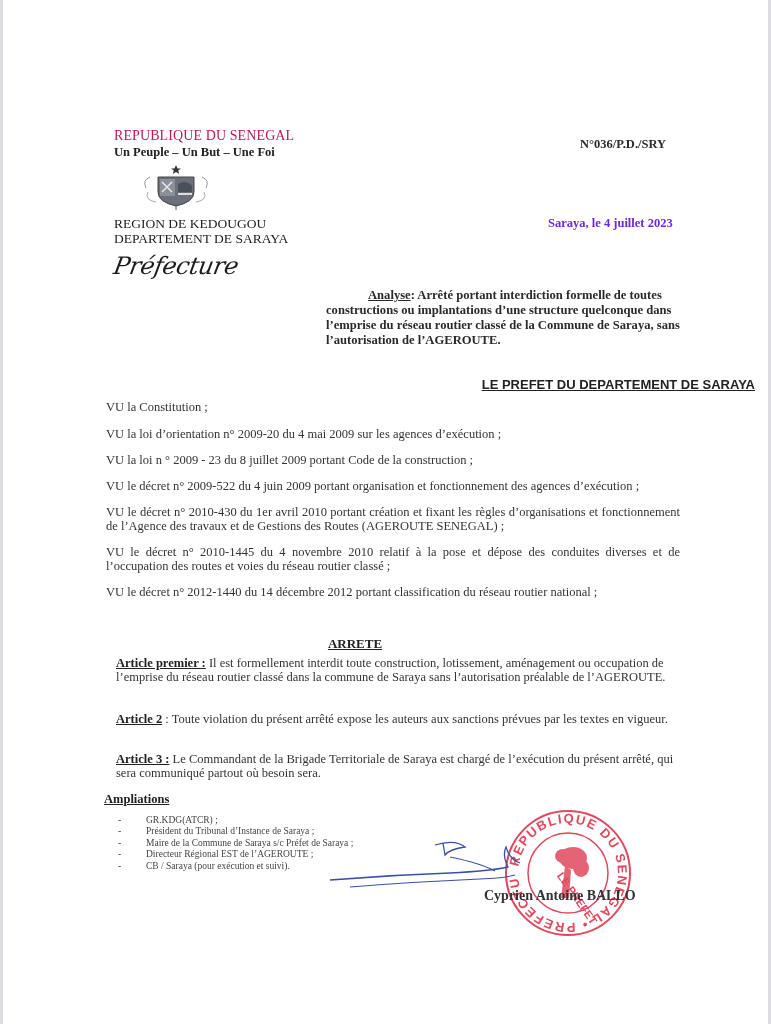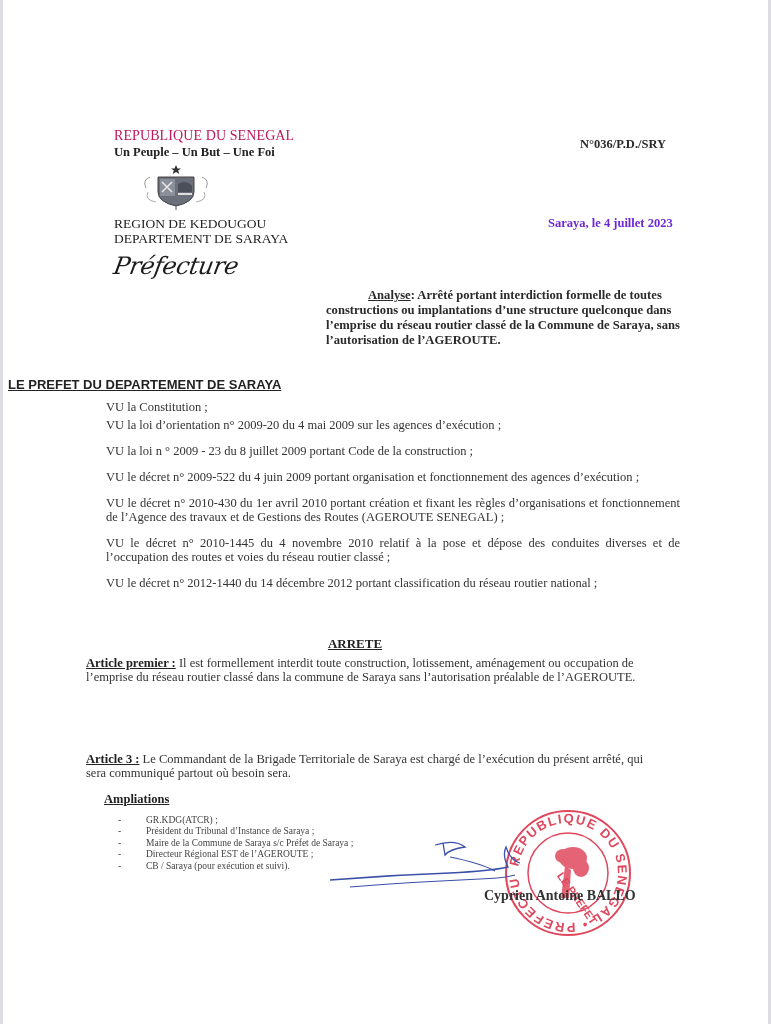--- a/index.html
+++ b/index.html
@@ -20,29 +20,29 @@
     .emblem { position: relative; width: 80px; height: 46px; margin: 4px 0 6px 22px; }
     .region { font-size: 13.5px; color: #222; line-height: 15px; }
     .prefecture { font-family: "DejaVu Serif", serif; font-style: italic; font-size: 24px; margin-top: 6px; color: #1c1c1c; letter-spacing: -0.5px; transform: skewX(-10deg); display: inline-block; }
 
     .ref { position: absolute; left: 580px; top: 137px; font-size: 12.5px; font-weight: bold; color: #2a2a2a; }
     .date { position: absolute; left: 548px; top: 216px; font-size: 12.5px; font-weight: bold; color: #6d28d9; }
 
     .analyse { position: absolute; left: 326px; top: 288px; width: 360px; font-size: 12.6px; font-weight: bold; line-height: 15px; color: #2a2a2a; }
     .analyse .lbl { text-decoration: underline; padding-left: 42px; }
 
-    .prefet-title { position: absolute; left: 0; width: 755px; top: 377px; text-align: left; font-family: "Liberation Sans", sans-serif; font-size: 13px; font-weight: bold; text-decoration: underline; color: #222; padding-left: 8px; box-sizing: border-box; }
+    .prefet-title { position: absolute; left: 0; width: 755px; top: 377px; text-align: right; font-family: "Liberation Sans", sans-serif; font-size: 13px; font-weight: bold; text-decoration: underline; color: #222; padding-left: 20px; box-sizing: border-box; }
 
     .vu-list { position: absolute; left: 106px; top: 400px; width: 574px; }
     .vu { font-size: 12.5px; line-height: 14px; color: #333; margin-bottom: 12px; text-align: justify; }
-    .vu.one { margin-bottom: 4px; }
+    .vu.one { margin-bottom: 13px; }
 
     .arrete-title { position: absolute; left: 0; width: 710px; top: 636px; text-align: center; font-size: 13px; font-weight: bold; text-decoration: underline; color: #222; }
 
-    .article { position: absolute; left: 86px; width: 580px; font-size: 12.5px; line-height: 13.5px; color: #333; }
+    .article { position: absolute; left: 116px; width: 580px; font-size: 12.5px; line-height: 13.5px; color: #333; }
     .article .lbl { font-weight: bold; text-decoration: underline; color: #222; }
     .art1 { top: 657px; }
     .art2 { top: 713px; }
     .art3 { top: 753px; }
 
     .ampl-title { position: absolute; left: 104px; top: 792px; font-size: 12.5px; font-weight: bold; text-decoration: underline; color: #222; }
     .ampl-list { position: absolute; left: 118px; top: 815px; margin: 0; padding: 0; list-style: none; }
     .ampl-list li { font-size: 9.5px; line-height: 11.4px; color: #444; position: relative; padding-left: 28px; }
     .ampl-list li .dash { position: absolute; left: 0; top: 0; }
 
@@ -96,20 +96,23 @@
     <div class="vu">VU le décret n° 2010-430 du 1er avril 2010 portant création et fixant les règles d’organisations et fonctionnement de l’Agence des travaux et de Gestions des Routes (AGEROUTE SENEGAL) ;</div>
     <div class="vu">VU le décret n° 2010-1445 du 4 novembre 2010 relatif à la pose et dépose des conduites diverses et de l’occupation des routes et voies du réseau routier classé ;</div>
     <div class="vu">VU le décret n° 2012-1440 du 14 décembre 2012 portant classification du réseau routier national ;</div>
   </div>
 
   <div class="arrete-title">ARRETE</div>
 
   <div class="article art1">
     <span class="lbl">Article premier :</span><span>  Il est formellement interdit toute construction, lotissement, aménagement ou occupation de l’emprise du réseau routier classé dans la commune de Saraya sans l’autorisation préalable de l’AGEROUTE.</span>
   </div>
+  <div class="article art2">
+    <span class="lbl">Article 2</span><span> : Toute violation du présent arrêté expose les auteurs aux sanctions prévues par les textes en vigueur.</span>
+  </div>
   <div class="article art3">
     <span class="lbl">Article 3 :</span><span> Le Commandant de la Brigade Territoriale de Saraya est chargé de l’exécution du présent arrêté, qui sera communiqué partout où besoin sera.</span>
   </div>
 
   <div class="ampl-title">Ampliations</div>
   <ul class="ampl-list">
     <li><span class="dash">-</span><span>GR.KDG(ATCR) ;</span></li>
     <li><span class="dash">-</span><span>Président du Tribunal d’Instance de Saraya ;</span></li>
     <li><span class="dash">-</span><span>Maire de la Commune de Saraya s/c Préfet de Saraya ;</span></li>
     <li><span class="dash">-</span><span>Directeur Régional EST de l’AGEROUTE ;</span></li>

